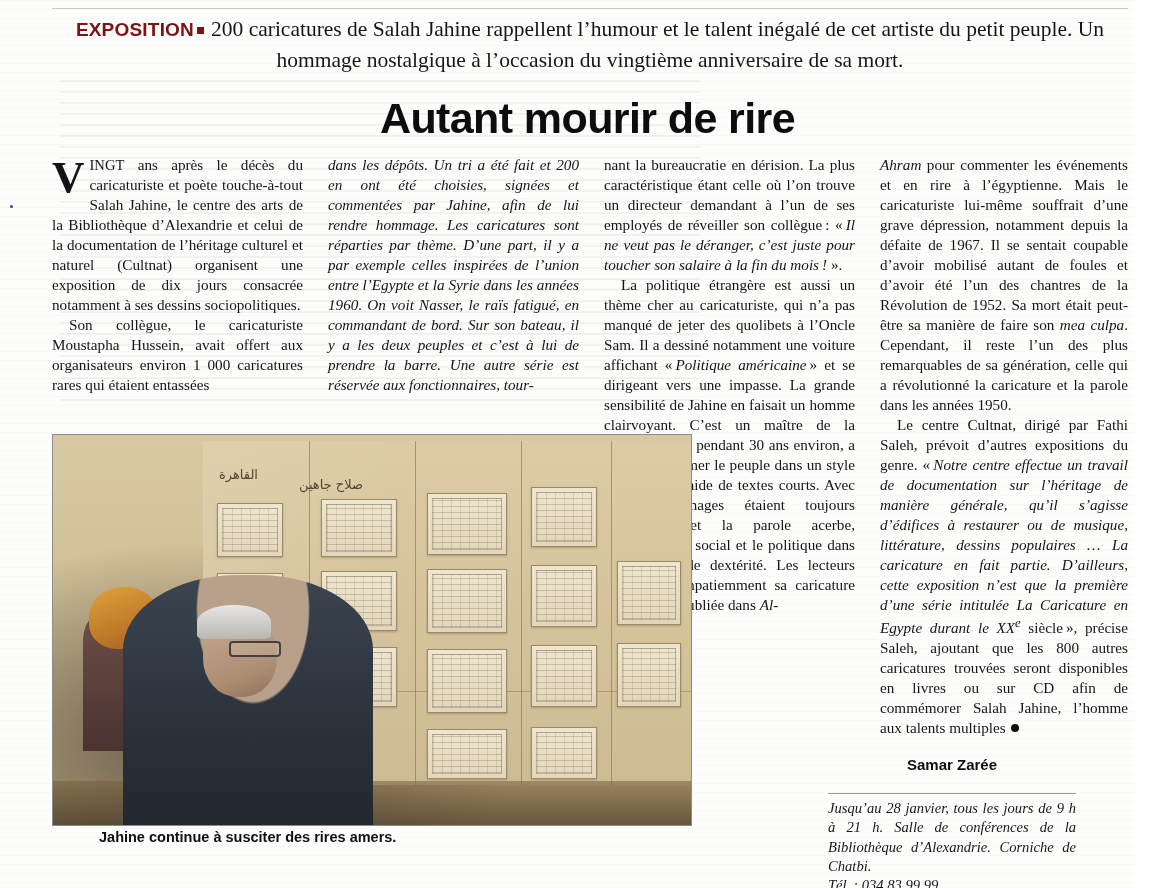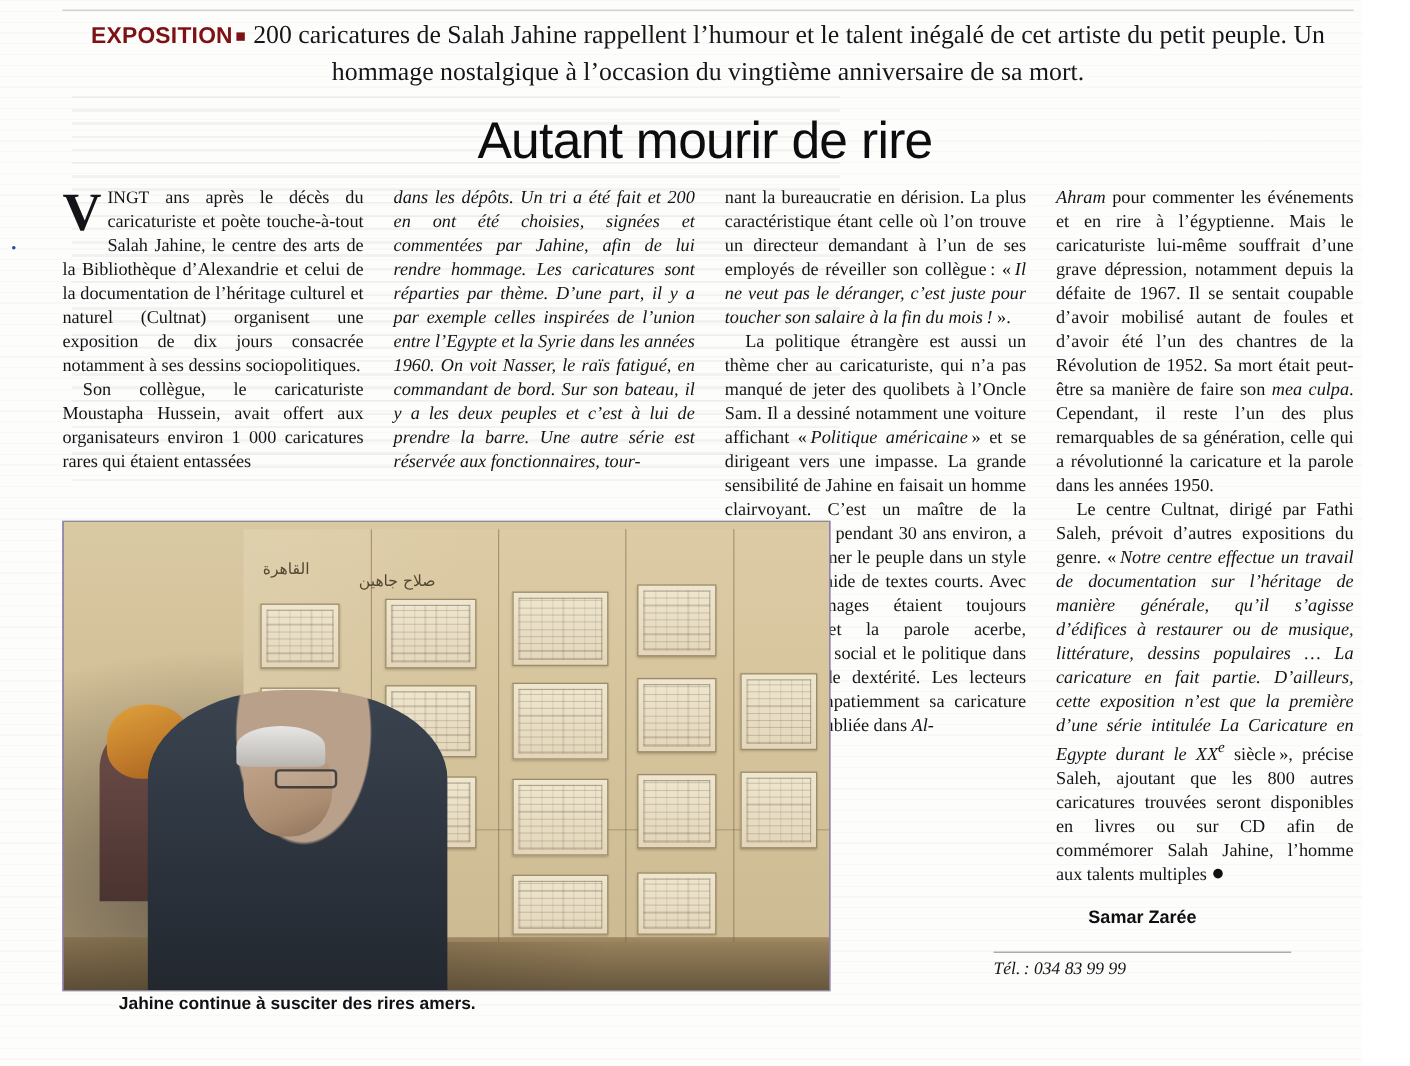--- a/index.html
+++ b/index.html
@@ -68,21 +68,21 @@
     position: absolute;
     left: 52px; top: 8px; width: 1076px;
     border-top: 1px solid #c8c8c8;
   }
   .headline {
     position: absolute;
     left: 0; top: 94px;
     width: 1175px;
     text-align: center;
     font-family: "Liberation Sans", sans-serif;
-    font-weight: normal;
+    font-weight: bold;
     font-size: 43px;
     letter-spacing: -0.6px;
     color: #0d0d10;
   }
 
   
   .cols {
     position: absolute;
     left: 52px; top: 155px;
     width: 1076px;
@@ -362,15 +362,16 @@
       <div class="man-glasses"></div>
     </div>
   </div>
 
   <div class="photo-caption">Jahine continue à susciter des rires amers.</div>
 
   <div class="byline">Samar Zarée</div>
 
   <div class="infobox">
     <div class="rule"></div>
+    <div>Jusqu’au 28 janvier, tous les jours de 9 h à 21 h. Salle de conférences de la Bibliothèque d’Alexandrie. Corniche de Chatbi.</div>
     <div class="tel">Tél. : 034 83 99 99</div>
   </div>
 </div>
 
 </body></html>

